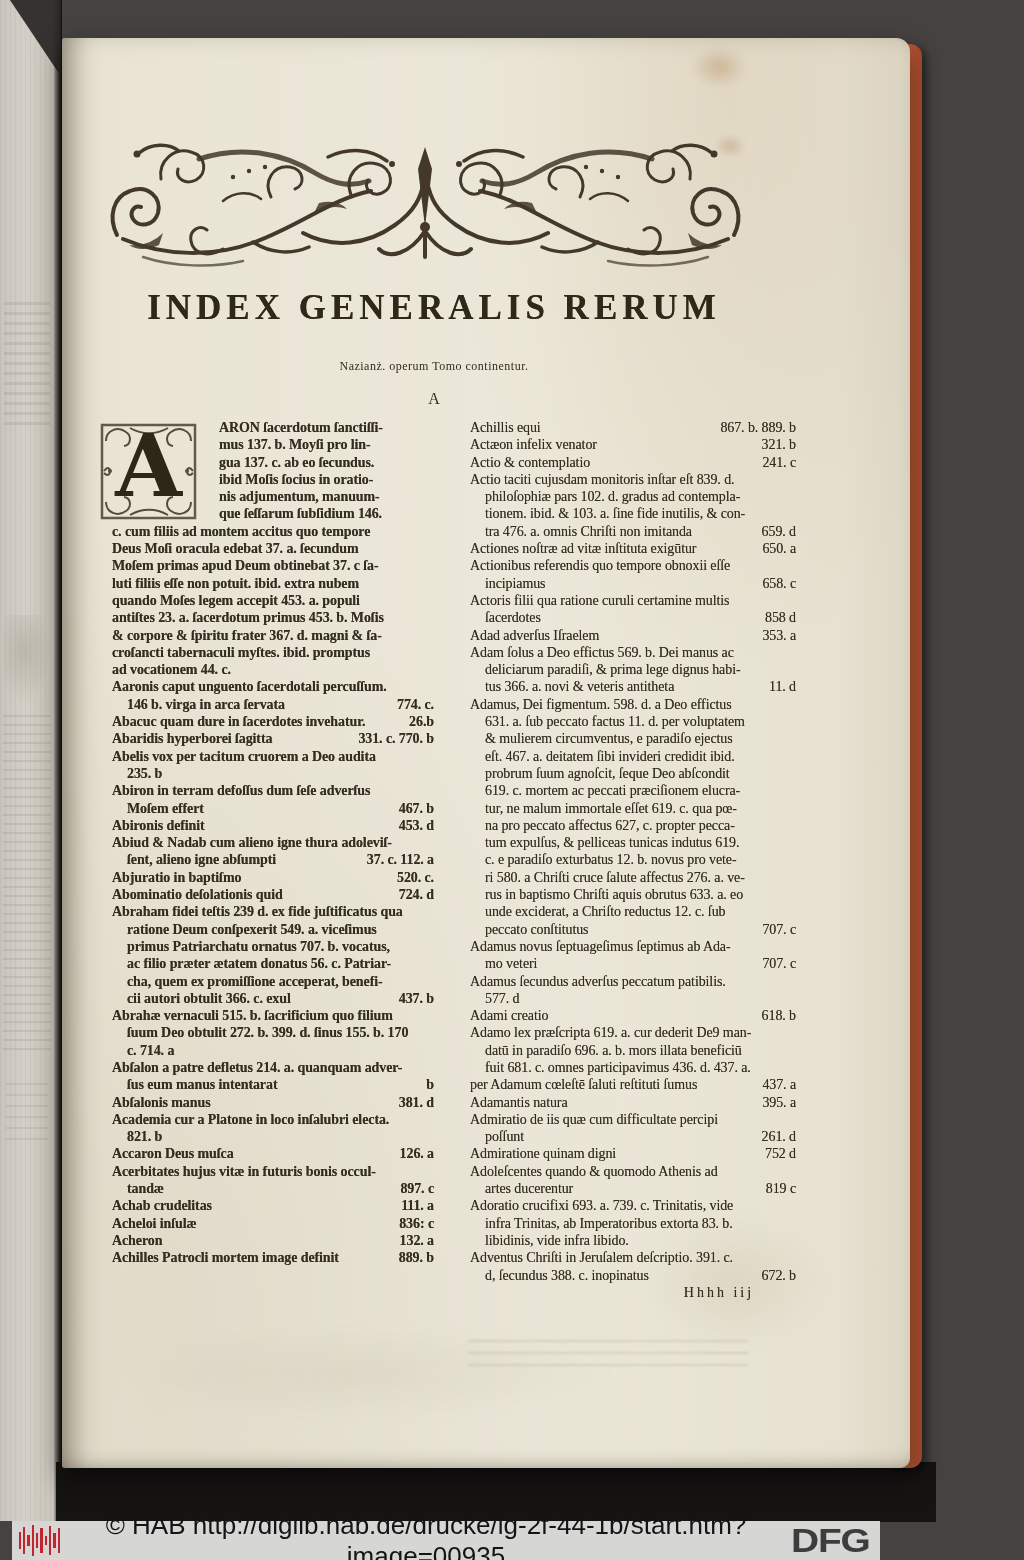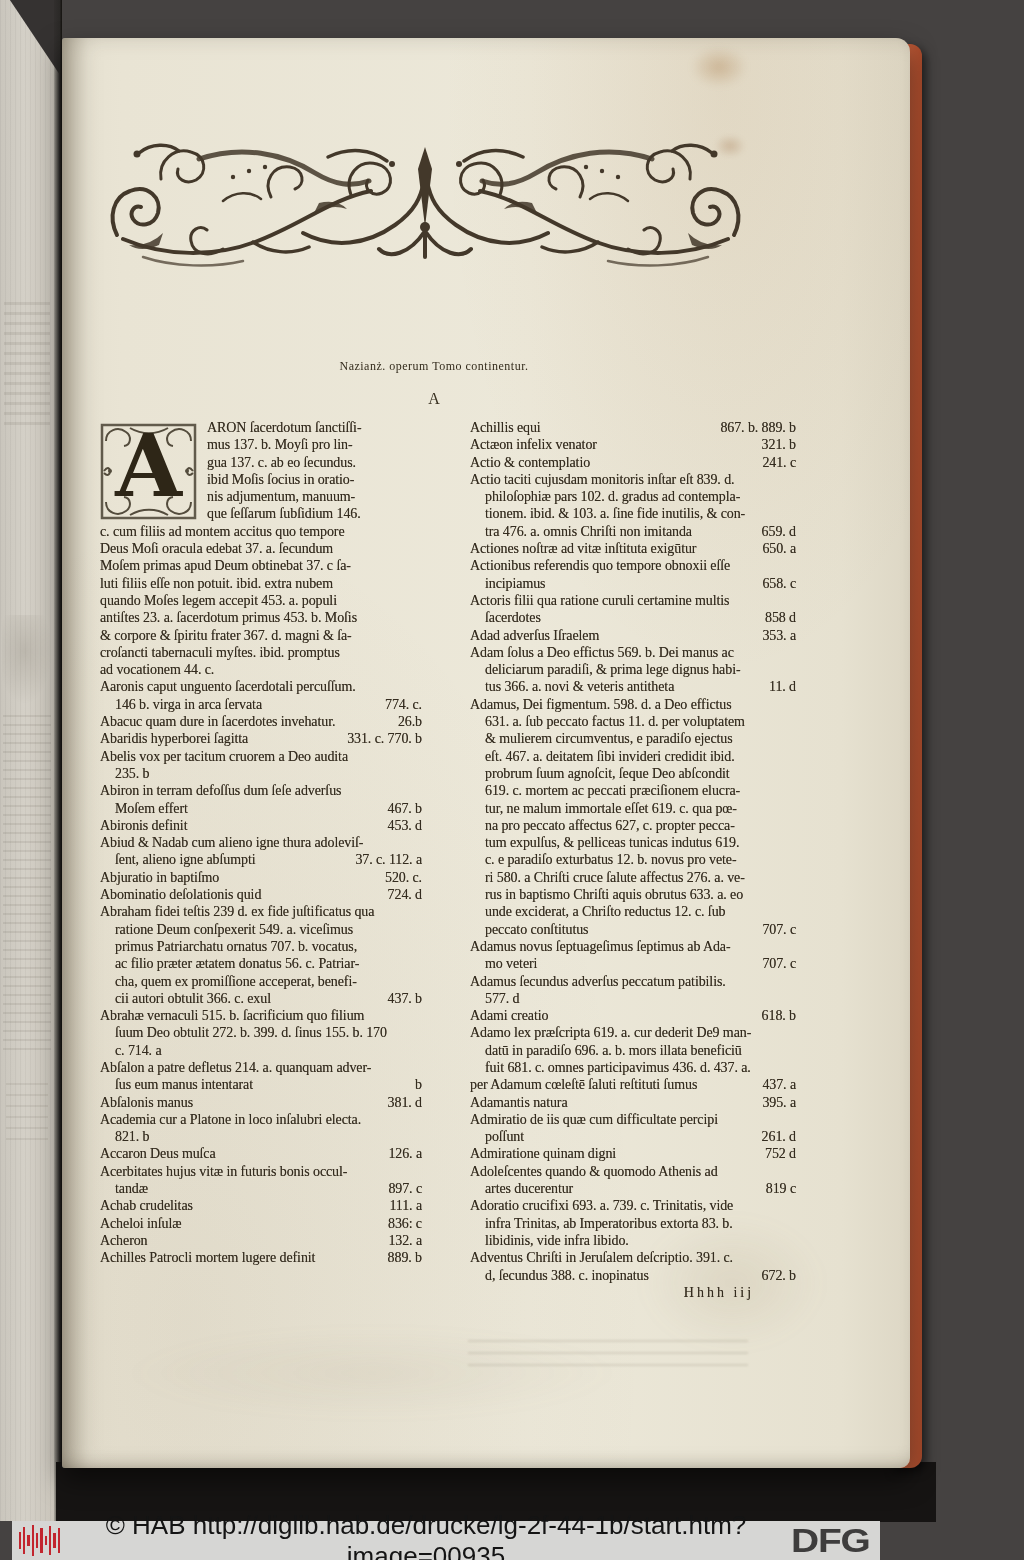--- a/index.html
+++ b/index.html
@@ -59,21 +59,21 @@
   .title1{position:absolute;top:250px;width:100%;text-align:center;font-weight:bold;
     font-size:35px;letter-spacing:5px;color:#2f2818;text-shadow:0 0 .6px rgba(45,35,18,.7);}
   .title2{position:absolute;top:296px;width:100%;text-align:center;font-size:19.5px;
     letter-spacing:2px;color:#332b1c;text-shadow:0 0 .4px rgba(45,35,18,.6);}
   .title3{position:absolute;top:321px;width:100%;text-align:center;font-size:12px;
     letter-spacing:.5px;color:#332b1c;}
   .sectionA{position:absolute;top:352px;width:100%;text-align:center;font-size:16px;color:#3a3222;}
 
   .col{position:absolute;top:381px;width:322px;font-size:14px;line-height:17.3px;
     letter-spacing:-.1px;color:#342c1f;text-shadow:0 0 .3px rgba(40,30,15,.55);}
-  .colL{left:0;}
+  .colL{left:12px;font-weight:bold;}
   .colR{left:370px;width:326px;}
   .ln{display:flex;justify-content:space-between;white-space:nowrap;}
   .ln .t{flex:0 1 auto;}
   .ln .r{margin-left:6px;flex:0 0 auto;}
   .ln.in{padding-left:15px;}
   .ln.cap{padding-left:107px;}
   .ln.sig{justify-content:center;padding-left:172px;letter-spacing:3px;}
 
   .dropcap{position:absolute;left:0;top:385px;width:97px;height:97px;color:#2e2617;}
   .dropcap svg{position:absolute;left:0;top:0;}
@@ -141,20 +141,21 @@
           <path d="M40,120 C70,130 110,131 140,124" stroke-width="2.5" opacity=".7"></path>
         </g>
         <use href="#halfL" transform="translate(645,0) scale(-1,1)"></use>
         <path d="M322,10 l7,22 -7,58 -7,-58 z" fill="currentColor" stroke="none"></path>
         <path d="M322,88 v32" stroke-width="4"></path>
         <path d="M322,94 C306,118 286,122 276,112 M322,94 C338,118 358,122 368,112" stroke-width="4"></path>
         <circle cx="322" cy="90" r="5" fill="currentColor" stroke="none"></circle>
       </g>
     </svg>
 
+    <div class="title1">INDEX GENERALIS RERUM</div>
     <div class="title3">Nazianż. operum Tomo continentur.</div>
     <div class="sectionA">A</div>
 
     <div class="dropcap">
       <svg width="97" height="97" viewBox="0 0 97 97">
         <g stroke="currentColor" fill="none" stroke-width="2" opacity=".8">
           <path d="M6,18 C6,7 18,3 26,9 C32,13 31,22 24,23"></path>
           <path d="M91,18 C91,7 79,3 71,9 C65,13 66,22 73,23"></path>
           <path d="M6,79 C6,90 18,94 26,88 C32,84 31,75 24,74"></path>
           <path d="M91,79 C91,90 79,94 71,88 C65,84 66,75 73,74"></path>
@@ -323,21 +324,21 @@
         </div>
         <div class="ln">
           <span class="t">Acheloi inſulæ</span>
           <span class="r">836: c</span>
         </div>
         <div class="ln">
           <span class="t">Acheron</span>
           <span class="r">132. a</span>
         </div>
         <div class="ln">
-          <span class="t">Achilles Patrocli mortem lugere definit</span>
+          <span class="t">Achilles Patrocli mortem image definit</span>
           <span class="r">889. b</span>
         </div>
       </div>
     <div class="col colR">
         <div class="ln">
           <span class="t">Achillis equi</span>
           <span class="r">867. b. 889. b</span>
         </div>
         <div class="ln">
           <span class="t">Actæon infelix venator</span>

